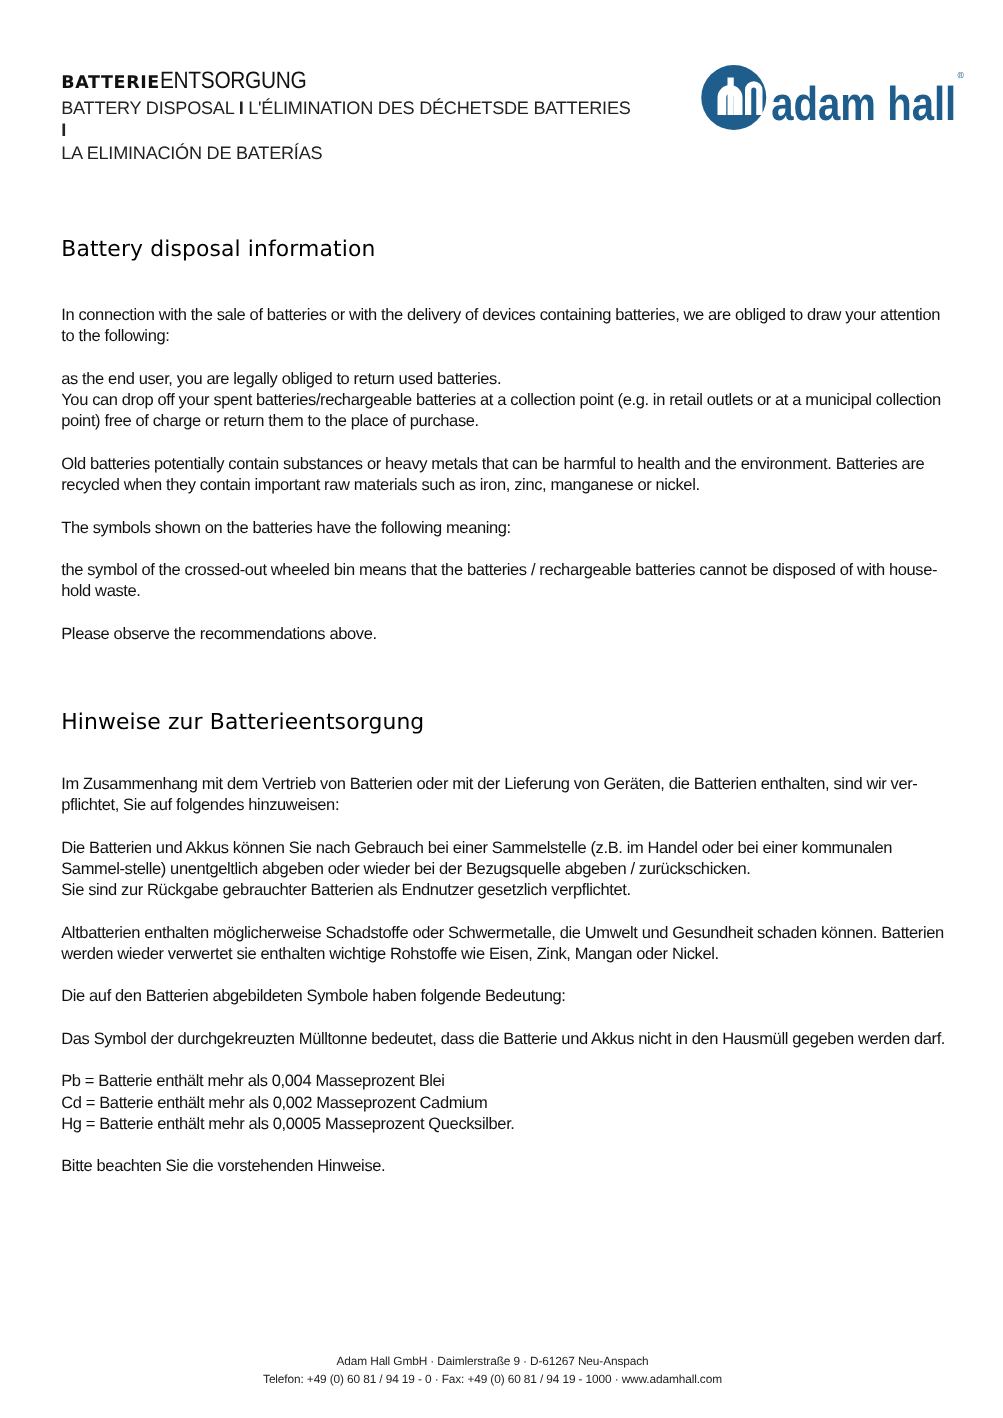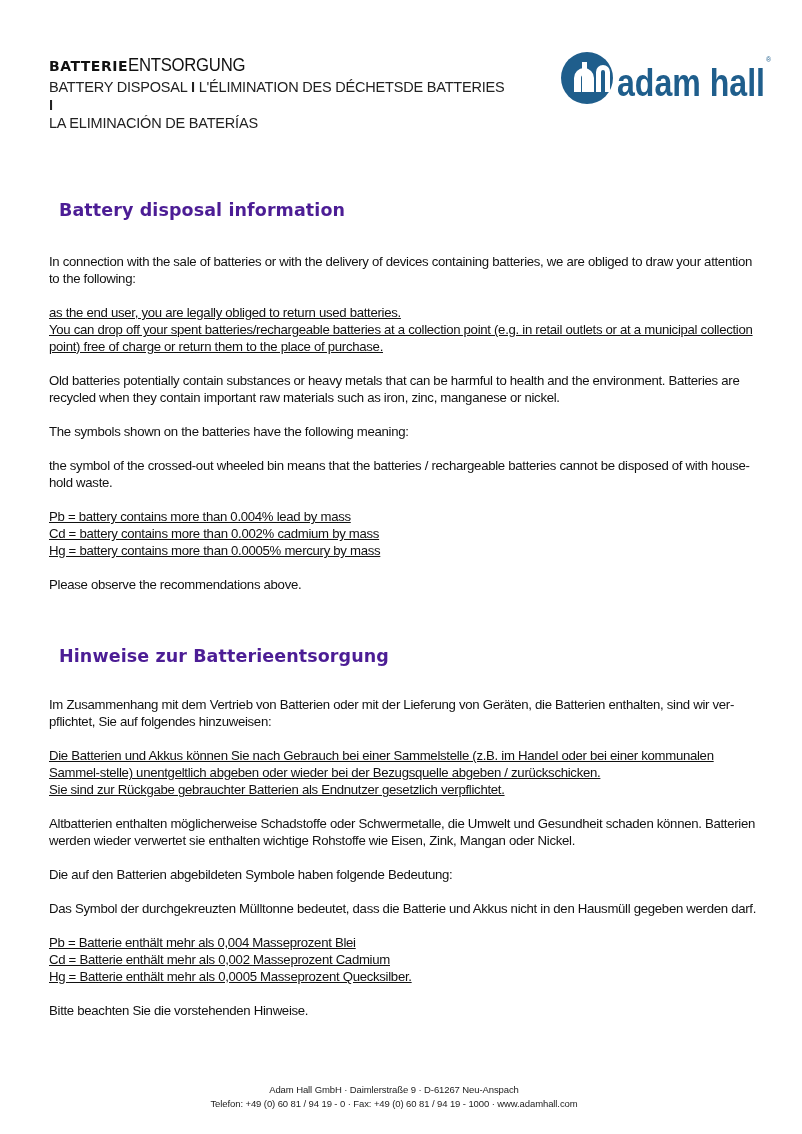--- a/index.html
+++ b/index.html
@@ -6,24 +6,24 @@
   body { width: 802px; height: 1134px; position: relative; overflow: hidden; color: #111; font-family: "Liberation Sans", sans-serif; }
   .header { position: absolute; left: 49px; top: 52px; }
   .title { font-size: 21px; line-height: 24px; letter-spacing: -0.3px; }
   .title .bold { font-weight: 900; font-family: "DejaVu Sans", sans-serif; font-size: 14px; letter-spacing: 0.5px; }
   .title .light { font-weight: 400; font-size: 19px; transform: scaleX(0.88); display: inline-block; transform-origin: left; }
   .subtitle { font-size: 14.5px; line-height: 18px; color: #222; letter-spacing: -0.2px; width: 460px; }
   .subtitle .sep { font-weight: 900; }
   .logo { position: absolute; left: 560px; top: 50px; width: 212px; height: 56px; }
   .logo svg { display: block; }
   .content { position: absolute; left: 49px; top: 190px; width: 708px; }
-  h2 { font-family: "DejaVu Sans", sans-serif; font-weight: 700; font-size: 17.5px; margin: 10px; letter-spacing: 0.1px; color: #4c1d95; }
+  h2 { font-family: "DejaVu Sans", sans-serif; font-weight: 400; font-size: 17.5px; margin: 0; letter-spacing: 0.1px; color: #000000; }
   .sec1 h2 { margin-bottom: 33px; }
   p { margin: 0 0 17px 0; font-size: 13.2px; line-height: 17px; letter-spacing: -0.3px; color: #111; }
-  .lines p { margin: 0; text-decoration: underline; }
+  .lines p { margin: 0; }
   .sec2 { margin-top: 53px; }
   .sec2 h2 { margin-bottom: 30px; }
   .footer { position: absolute; left: 0; width: 788px; top: 1083px; text-align: center; font-size: 9.5px; line-height: 14px; color: #222; letter-spacing: -0.1px; }
 </style>
 </head>
 <body>
 
 <div class="header">
   <div class="title">
     <span class="bold">BATTERIE</span><span class="light">ENTSORGUNG</span>
@@ -52,25 +52,20 @@
   <section class="sec1">
     <h2>Battery disposal information</h2>
     <p>In connection with the sale of batteries or with the delivery of devices containing batteries, we are obliged to draw your attention to the following:</p>
     <div class="lines" style="margin-bottom:17px">
       <p>as the end user, you are legally obliged to return used batteries.</p>
       <p>You can drop off your spent batteries/rechargeable batteries at a collection point (e.g. in retail outlets or at a municipal collection point) free of charge or return them to the place of purchase.</p>
     </div>
     <p>Old batteries potentially contain substances or heavy metals that can be harmful to health and the environment. Batteries are recycled when they contain important raw materials such as iron, zinc, manganese or nickel.</p>
     <p>The symbols shown on the batteries have the following meaning:</p>
     <p>the symbol of the crossed-out wheeled bin means that the batteries / rechargeable batteries cannot be disposed of with house-hold waste.</p>
-    <div class="lines" style="margin-bottom:17px">
-      <p>Pb = battery contains more than 0.004% lead by mass</p>
-      <p>Cd = battery contains more than 0.002% cadmium by mass</p>
-      <p>Hg = battery contains more than 0.0005% mercury by mass</p>
-    </div>
     <p>Please observe the recommendations above.</p>
   </section>
 
   <section class="sec2">
     <h2>Hinweise zur Batterieentsorgung</h2>
     <p>Im Zusammenhang mit dem Vertrieb von Batterien oder mit der Lieferung von Geräten, die Batterien enthalten, sind wir ver-pflichtet, Sie auf folgendes hinzuweisen:</p>
     <div class="lines" style="margin-bottom:17px">
       <p>Die Batterien und Akkus können Sie nach Gebrauch bei einer Sammelstelle (z.B. im Handel oder bei einer kommunalen Sammel-stelle) unentgeltlich abgeben oder wieder bei der Bezugsquelle abgeben / zurückschicken.</p>
       <p>Sie sind zur Rückgabe gebrauchter Batterien als Endnutzer gesetzlich verpflichtet.</p>
     </div>

